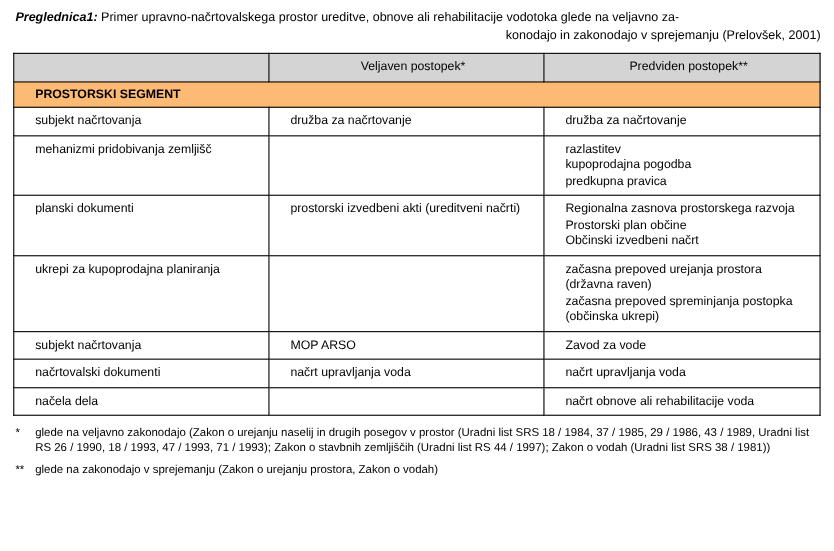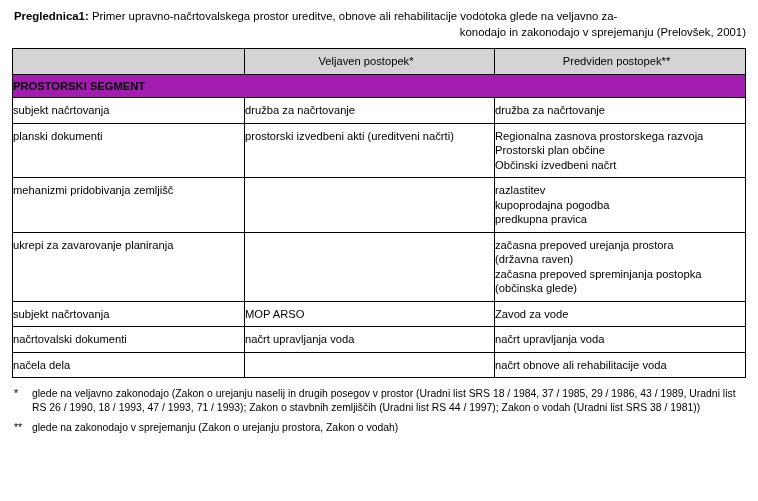--- a/index.html
+++ b/index.html
@@ -22,53 +22,54 @@
   }
   
   .caption {
     font-size: 11.4px;
     line-height: 15.5px;
     margin-bottom: 8px;
     padding-left: 2px;
   }
   .caption .cap-label {
     font-weight: bold;
+    font-style: italic;
   }
   .caption .cap-line2 {
     display: block;
     padding-left: 48px;
     text-align: right;
   }
   
   table.main {
     border-collapse: collapse;
     width: 733px;
     table-layout: fixed;
     font-size: 11.2px;
   }
   table.main td, table.main th {
     border: 1px solid #000000;
     vertical-align: top;
-    padding: 5px 7px 5px 0;
+    padding: 5px 7px 5px 19px;
     line-height: 14.5px;
     font-weight: normal;
   }
   col.c1 { width: 232px; }
   col.c2 { width: 250px; }
   col.c3 { width: 251px; }
 
   thead td {
     background: #d4d4d4;
     text-align: center;
     font-weight: normal;
     padding-top: 6px;
     padding-bottom: 6px;
   }
   tr.section td {
-    background: #a21caf;
+    background: #fdba74;
     font-weight: bold;
     padding-top: 4px;
     padding-bottom: 4px;
     margin-left: 15px;
   }
   td.tall {
     padding-bottom: 14px;
   }
   .cellline { display: block; }
   
@@ -119,47 +120,47 @@
         <td colspan="3">PROSTORSKI SEGMENT</td>
       </tr>
 
       <tr>
         <td>subjekt načrtovanja</td>
         <td>družba za načrtovanje</td>
         <td>družba za načrtovanje</td>
       </tr>
 
       <tr>
+        <td class="tall">mehanizmi pridobivanja zemljišč</td>
+        <td class="tall"></td>
+        <td class="tall">
+          <span class="cellline">razlastitev</span>
+          <span class="cellline">kupoprodajna pogodba</span>
+          <span class="cellline">predkupna pravica</span>
+        </td>
+      </tr>
+
+      <tr>
         <td class="tall">planski dokumenti</td>
         <td class="tall">prostorski izvedbeni akti (ureditveni načrti)</td>
         <td class="tall">
           <span class="cellline">Regionalna zasnova prostorskega razvoja</span>
           <span class="cellline">Prostorski plan občine</span>
           <span class="cellline">Občinski izvedbeni načrt</span>
         </td>
       </tr>
 
       <tr>
-        <td class="tall">mehanizmi pridobivanja zemljišč</td>
-        <td class="tall"></td>
-        <td class="tall">
-          <span class="cellline">razlastitev</span>
-          <span class="cellline">kupoprodajna pogodba</span>
-          <span class="cellline">predkupna pravica</span>
-        </td>
-      </tr>
-
-      <tr>
-        <td class="tall">ukrepi za zavarovanje planiranja</td>
+        <td class="tall">ukrepi za kupoprodajna planiranja</td>
         <td class="tall"></td>
         <td class="tall">
           <span class="cellline">začasna prepoved urejanja prostora</span>
           <span class="cellline">(državna raven)</span>
           <span class="cellline">začasna prepoved spreminjanja postopka</span>
-          <span class="cellline">(občinska glede)</span>
+          <span class="cellline">(občinska ukrepi)</span>
         </td>
       </tr>
 
 
 
       <tr>
         <td>subjekt načrtovanja</td>
         <td>MOP ARSO</td>
         <td>Zavod za vode</td>
       </tr>

